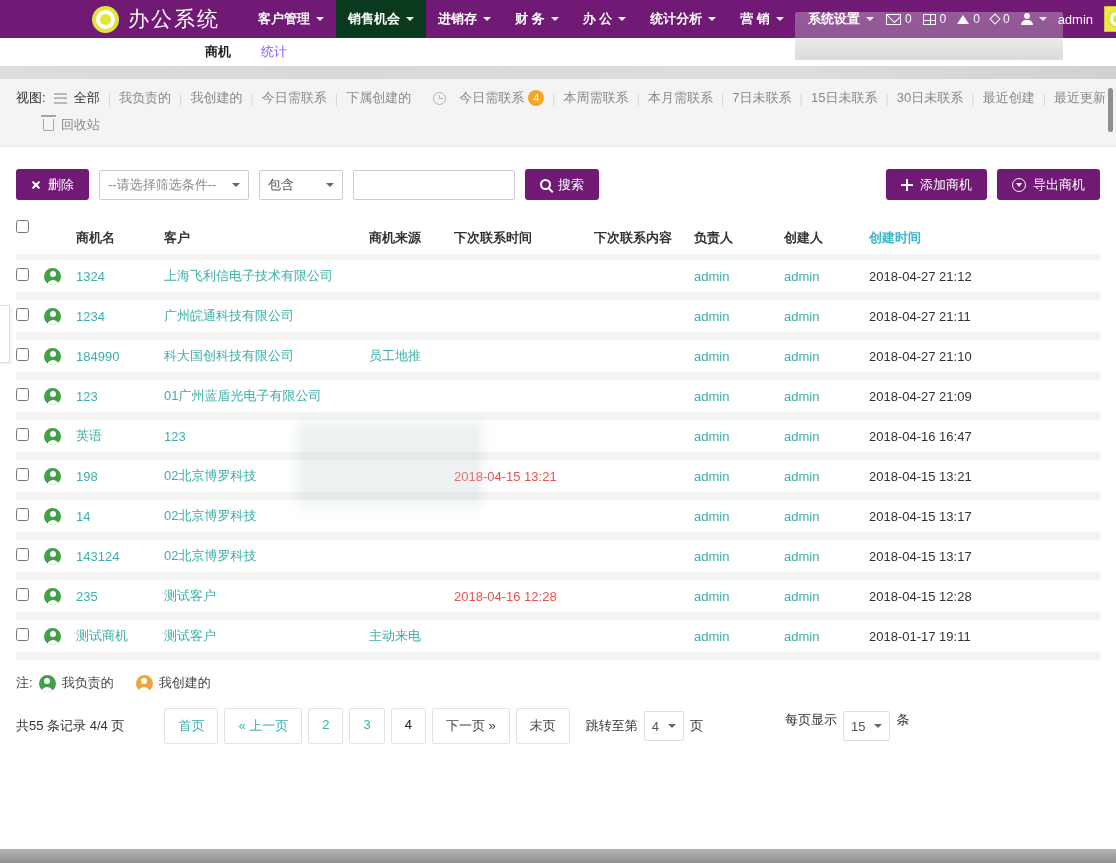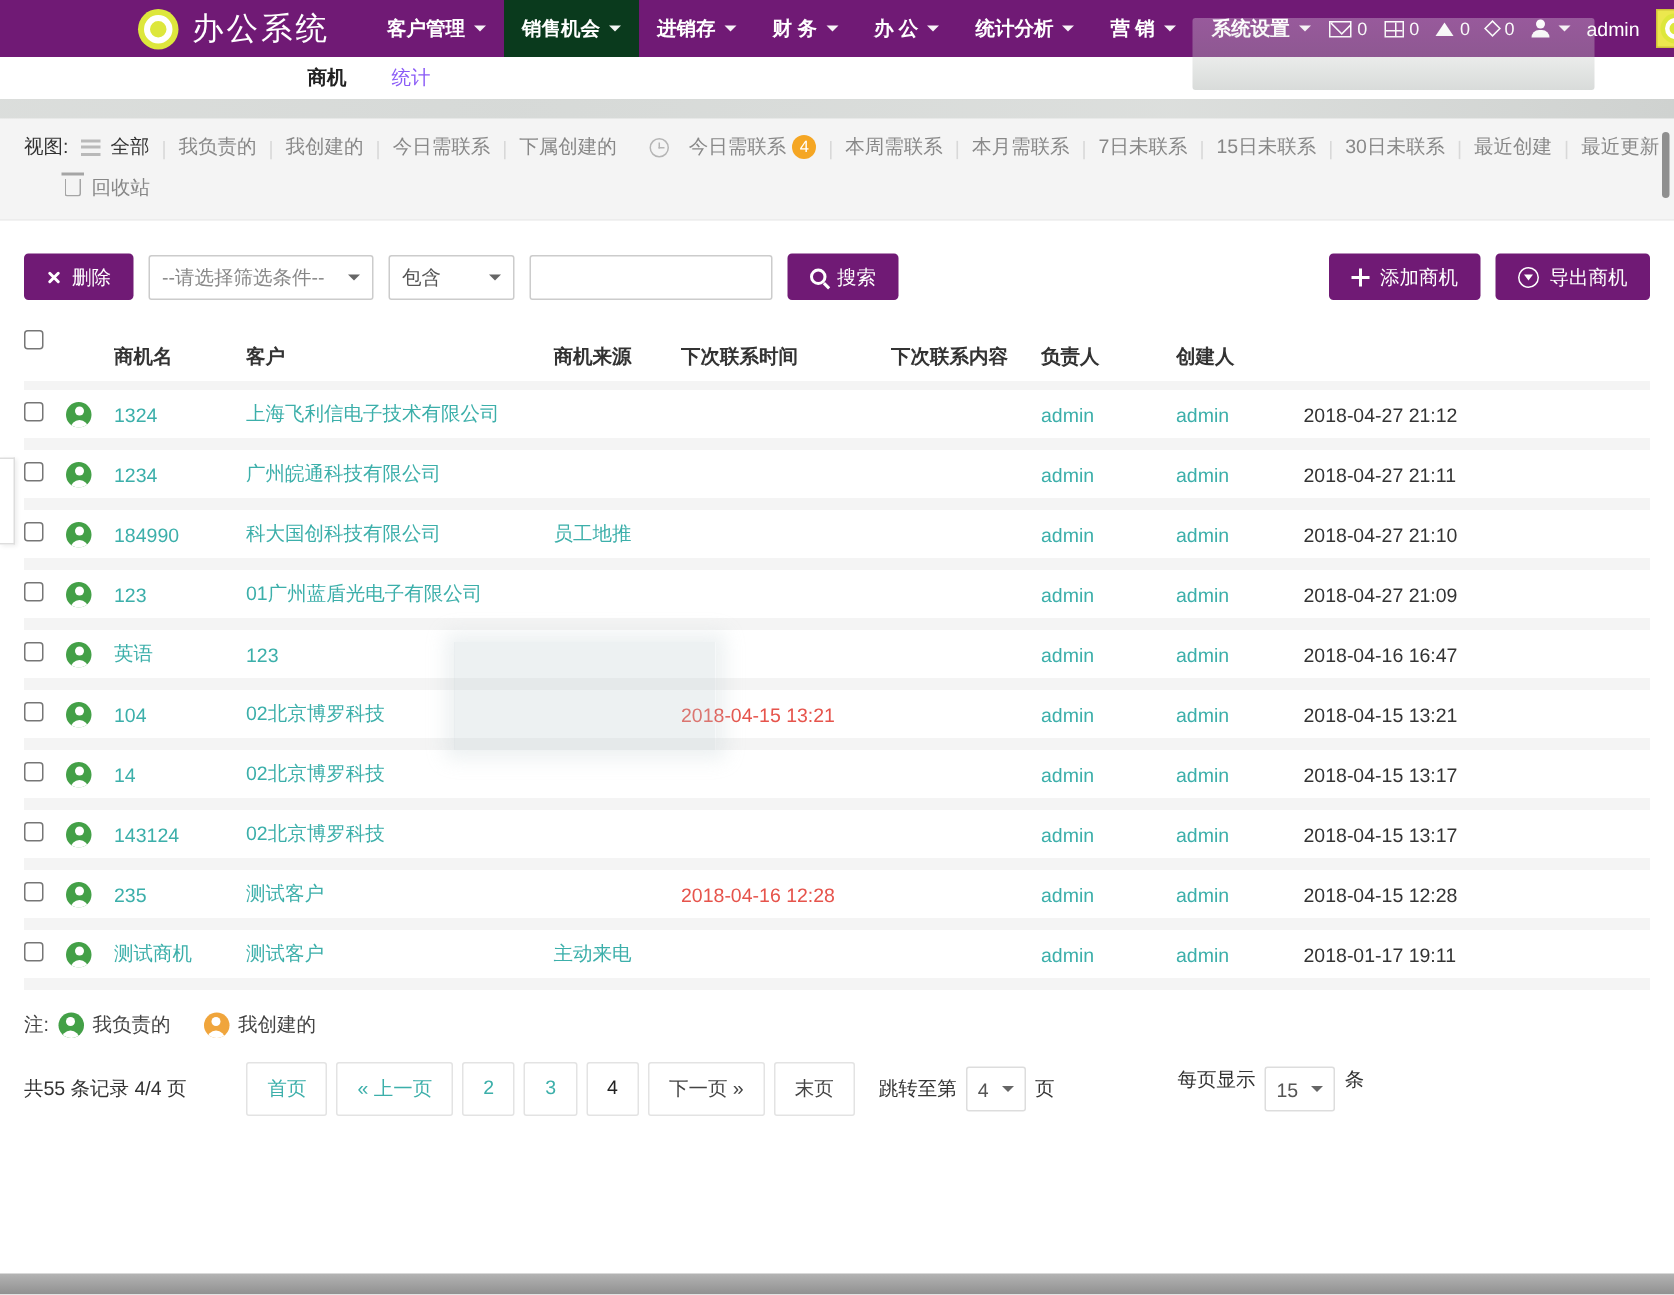--- a/index.html
+++ b/index.html
@@ -285,20 +285,21 @@
       <input type="checkbox" class="cbox" style="">
     </span>
     <span class="cell c-icon"></span>
   <span class="cell th c-name">商机名</span>
       <span class="cell th c-cust">客户</span>
       <span class="cell th c-src">商机来源</span>
       <span class="cell th c-ntime">下次联系时间</span>
       <span class="cell th c-ncont">下次联系内容</span>
       <span class="cell th c-owner">负责人</span>
       <span class="cell th c-creator">创建人</span>
+      <span class="cell th c-created created">创建时间</span>
     </div>
   <div>
       <div class="row">
         <span class="cell c-check"><input type="checkbox" class="cbox" style=""></span>
         <span class="cell c-icon"><span class="uicon"></span></span>
         <span class="cell c-name link">1324</span>
         <span class="cell c-cust link">上海飞利信电子技术有限公司</span>
         <span class="cell c-src link"></span>
         <span class="cell c-ntime red"></span>
         <span class="cell c-ncont"></span>
@@ -350,21 +351,21 @@
         <span class="cell c-src link"></span>
         <span class="cell c-ntime red"></span>
         <span class="cell c-ncont"></span>
         <span class="cell c-owner link">admin</span>
         <span class="cell c-creator link">admin</span>
         <span class="cell c-created">2018-04-16 16:47</span>
       </div>
       <div class="row">
         <span class="cell c-check"><input type="checkbox" class="cbox" style=""></span>
         <span class="cell c-icon"><span class="uicon"></span></span>
-        <span class="cell c-name link">104</span>
+        <span class="cell c-name link">198</span>
         <span class="cell c-cust link">02北京博罗科技</span>
         <span class="cell c-src link"></span>
         <span class="cell c-ntime red">2018-04-15 13:21</span>
         <span class="cell c-ncont"></span>
         <span class="cell c-owner link">admin</span>
         <span class="cell c-creator link">admin</span>
         <span class="cell c-created">2018-04-15 13:21</span>
       </div>
       <div class="row">
         <span class="cell c-check"><input type="checkbox" class="cbox" style=""></span>

